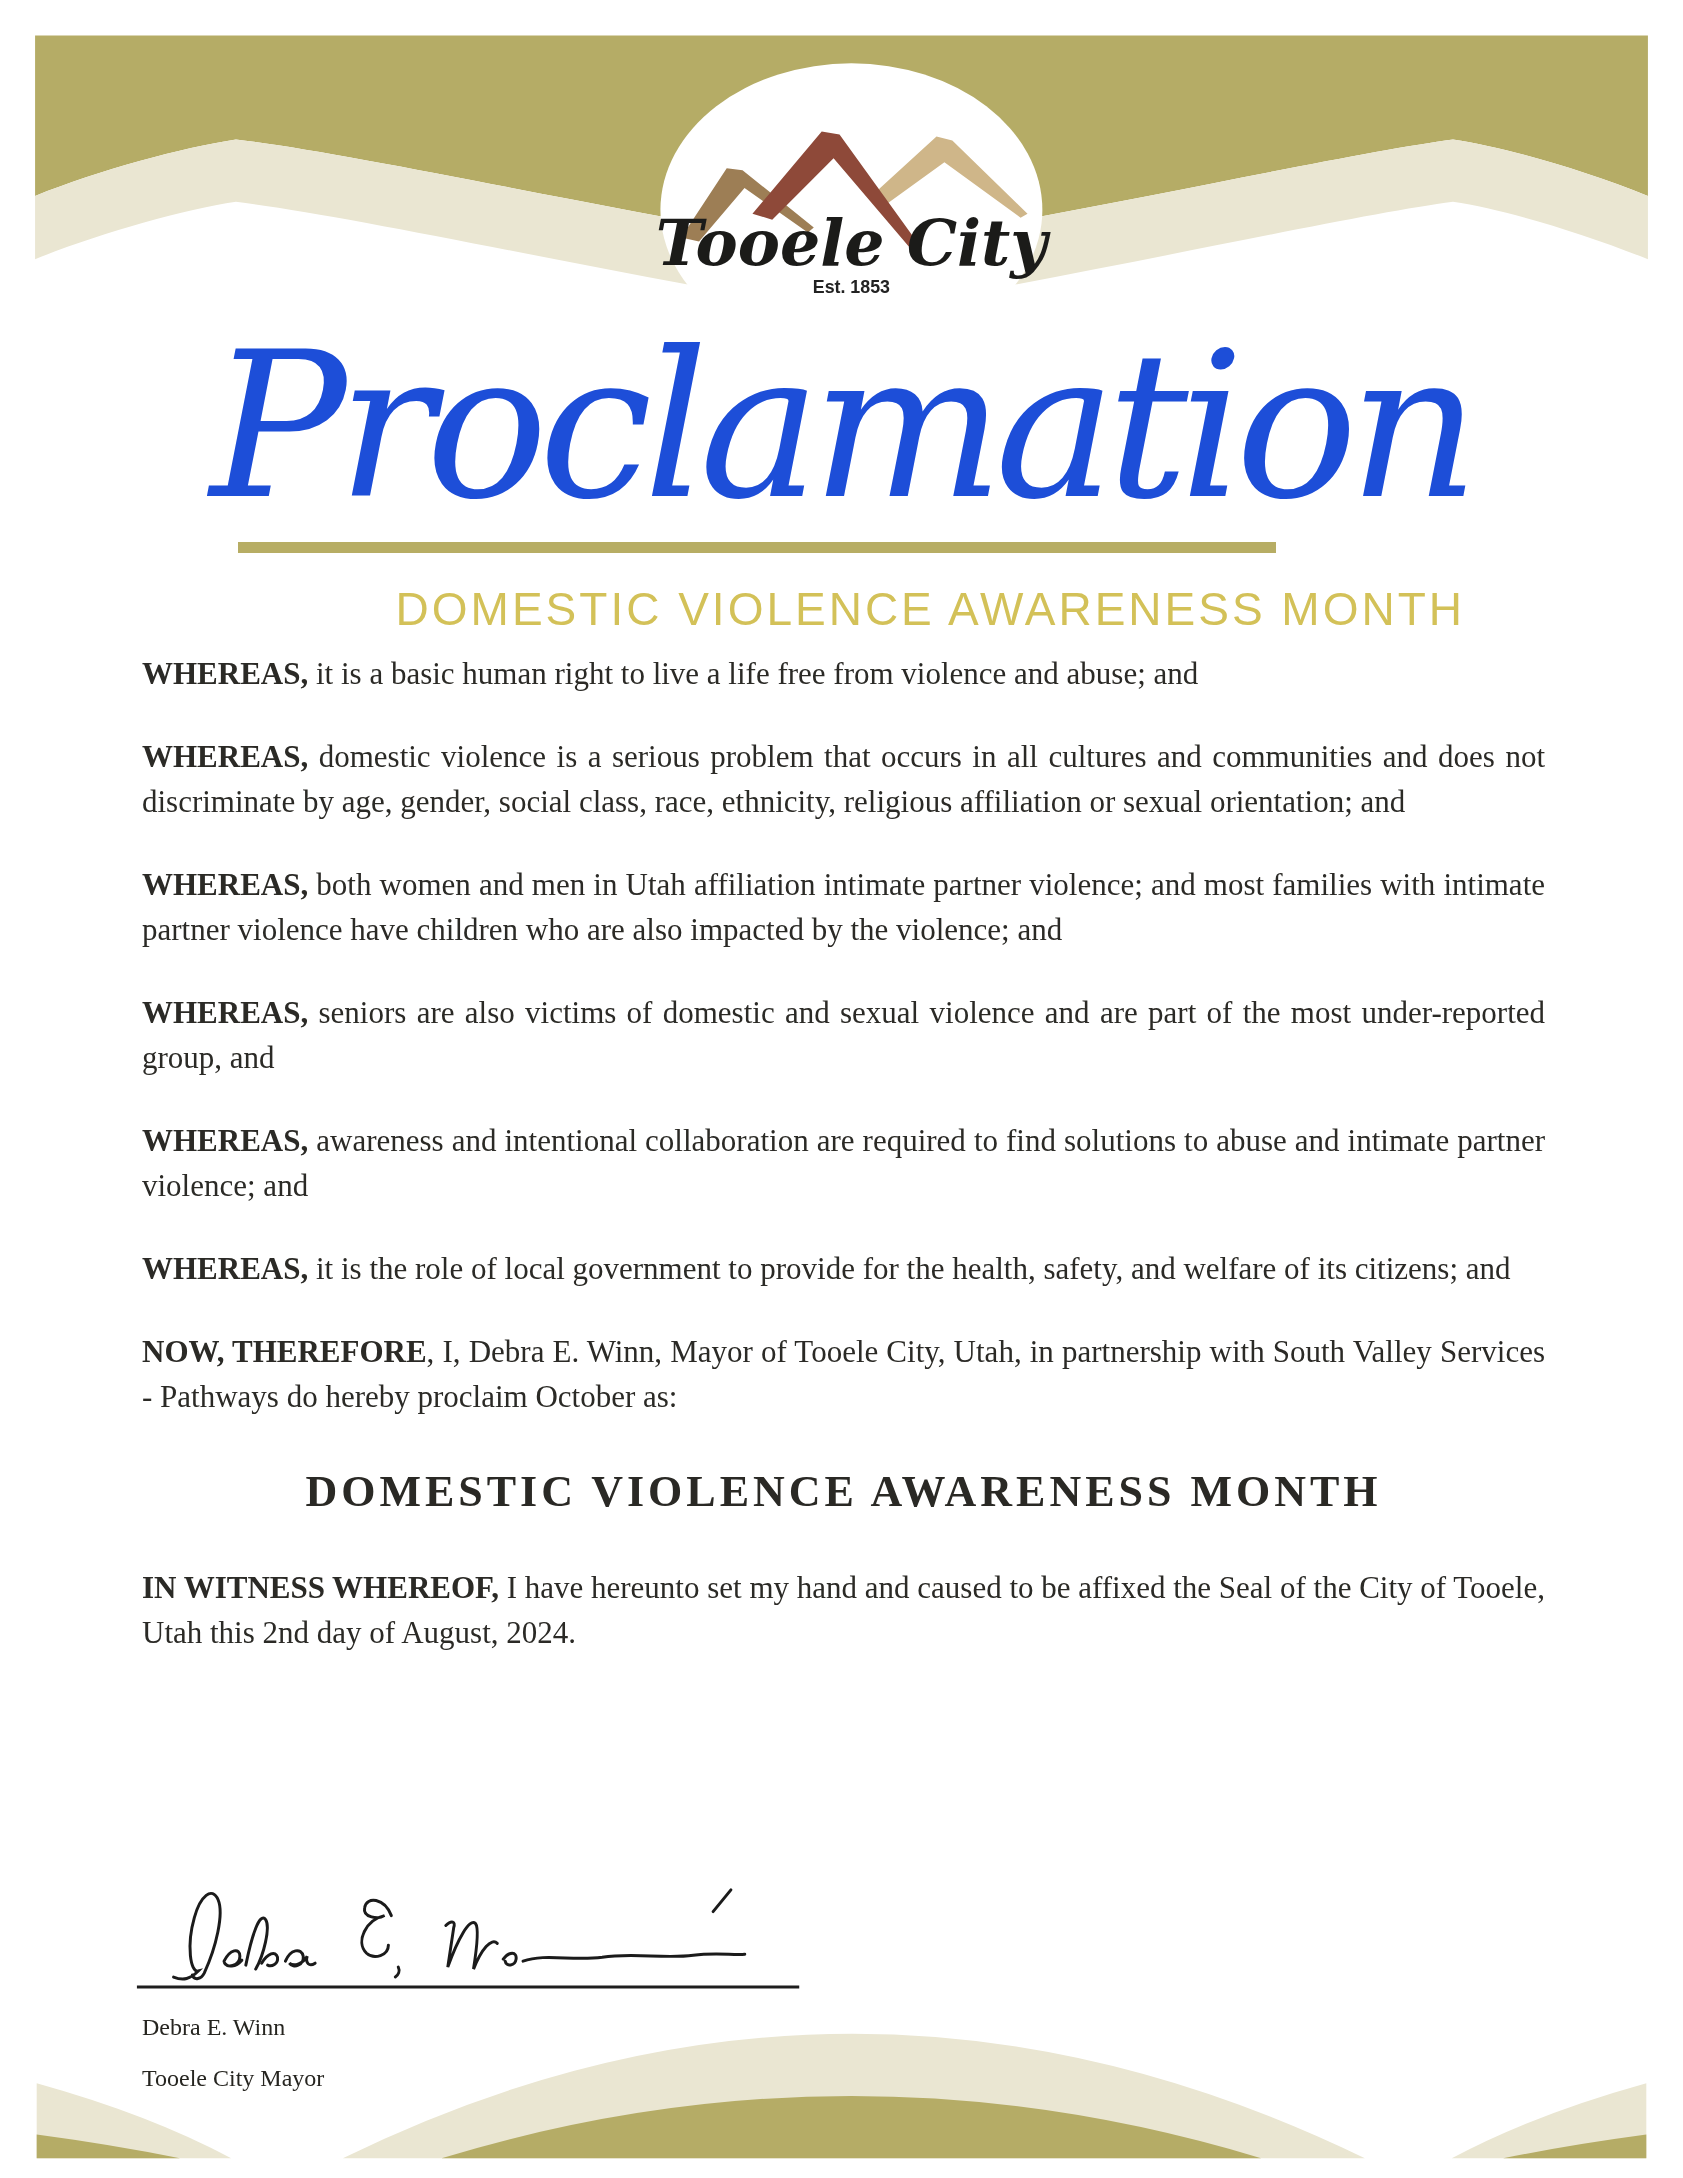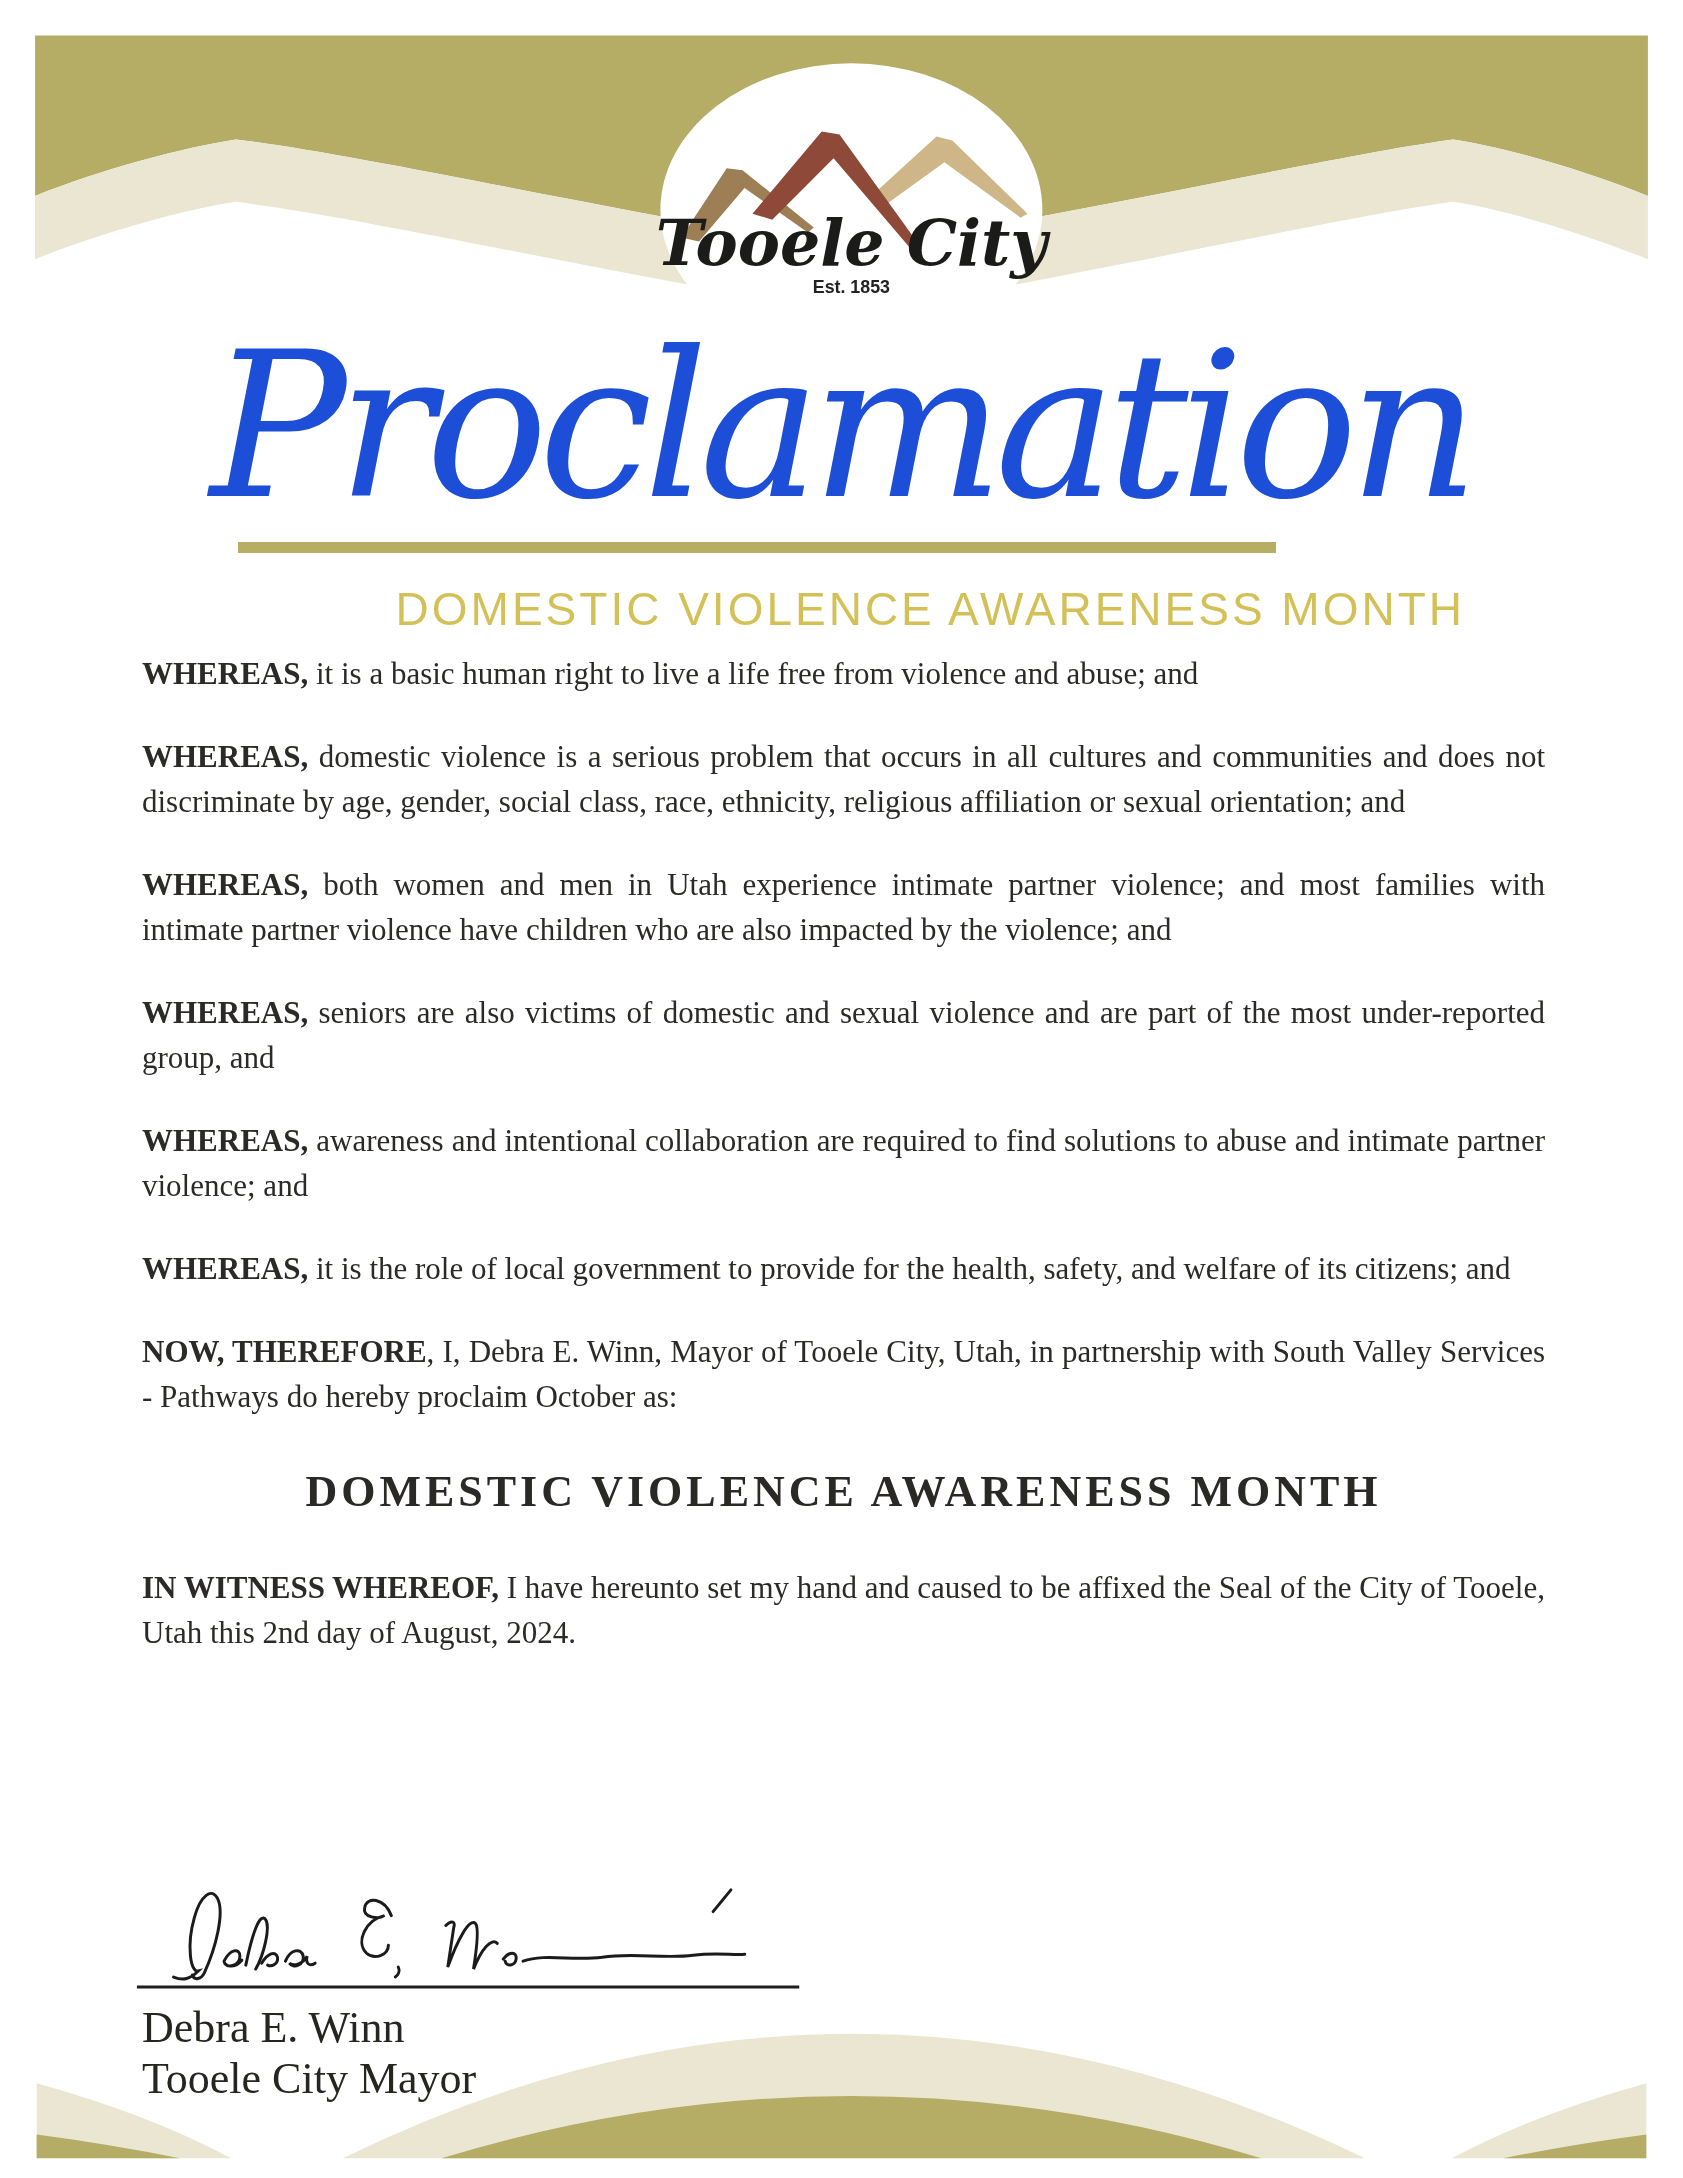--- a/index.html
+++ b/index.html
@@ -41,21 +41,21 @@
   .para .u { text-underline-offset: 5px; }
 
   .proclaim-heading {
     font-weight: bold; font-size: 44px; line-height: 55px; letter-spacing: 4px;
     text-align: center; color: #2a2925; margin: 45px 0 46px 0;
   }
 
   .signature-svg { position: absolute; left: 129px; top: 1856px; width: 693px; height: 144px; }
 
   .sig-block { position: absolute; left: 142px; top: 2002px;
-    font-size: 44px; line-height: 51px; color: #262520; }
+    font-size: 24px; line-height: 51px; color: #262520; }
 </style>
 </head>
 <body>
 
 <div class="page">
 
   <svg class="top-banner" viewBox="0 0 1700 380" xmlns="http://www.w3.org/2000/svg">
     <path d="M35,36 L1665,36 L1665,198
              C1600,172 1522,149 1468,141
              C1360,155 1060,222 860,252
@@ -82,21 +82,21 @@
   </svg>
 
   <div class="script-title">Proclamation</div>
   <div class="title-bar"></div>
   <div class="masthead-subtitle">DOMESTIC VIOLENCE AWARENESS MONTH</div>
 
   <div class="body-text">
     <div>
         <p class="para"><span class="b">WHEREAS,</span><span> it is a basic human right to live a life free from violence and abuse; and</span></p>
         <p class="para"><span class="b">WHEREAS,</span><span> domestic violence is a serious problem that occurs in all cultures and communities and does not discriminate by age, gender, social class, race, ethnicity, religious affiliation or sexual orientation; and</span></p>
-        <p class="para"><span class="b">WHEREAS,</span><span> both women and men in Utah experience intimate partner violence; and most families with intimate partner violence have children who are also impacted by the violence; and</span></p>
+        <p class="para"><span class="b">WHEREAS,</span><span> both women and men in Utah affiliation intimate partner violence; and most families with intimate partner violence have children who are also impacted by the violence; and</span></p>
         <p class="para"><span class="b">WHEREAS,</span><span> seniors are also victims of domestic and sexual violence and are part of the most under-reported group, and</span></p>
         <p class="para"><span class="b">WHEREAS,</span><span> awareness and intentional collaboration are required to find solutions to abuse and intimate partner violence; and</span></p>
         <p class="para"><span class="b">WHEREAS,</span><span> it is the role of local government to provide for the health, safety, and welfare of its citizens; and</span></p>
         <p class="para"><span class="b">NOW, THEREFORE</span><span>, I, Debra E. Winn, Mayor of Tooele City, Utah, in partnership with South Valley Services - Pathways do hereby proclaim October as:</span></p>
       </div>
     <div class="proclaim-heading">DOMESTIC VIOLENCE AWARENESS MONTH</div>
     <div>
         <p class="para"><span class="b">IN WITNESS WHEREOF,</span><span> I have hereunto set my hand and caused to be affixed the Seal of the City of Tooele, Utah this </span><span class="u">2nd</span><span> day of </span><span class="u">August</span><span>, </span><span class="u">2024</span><span>.</span></p>
       </div>
   </div>

